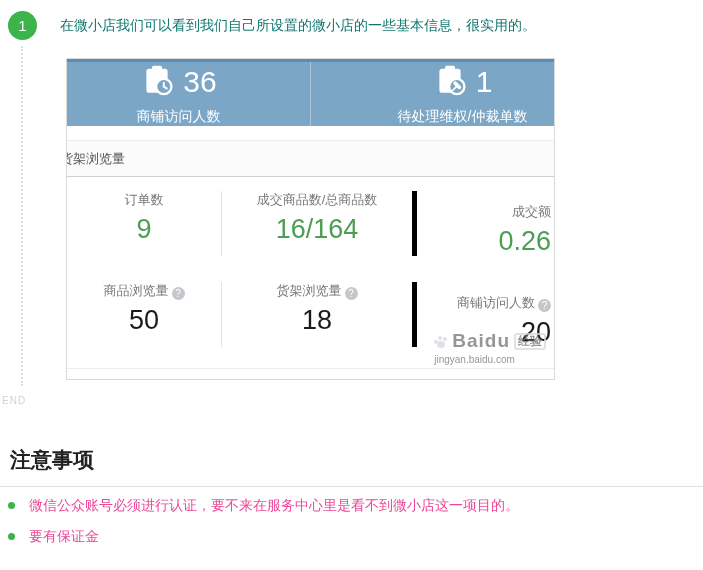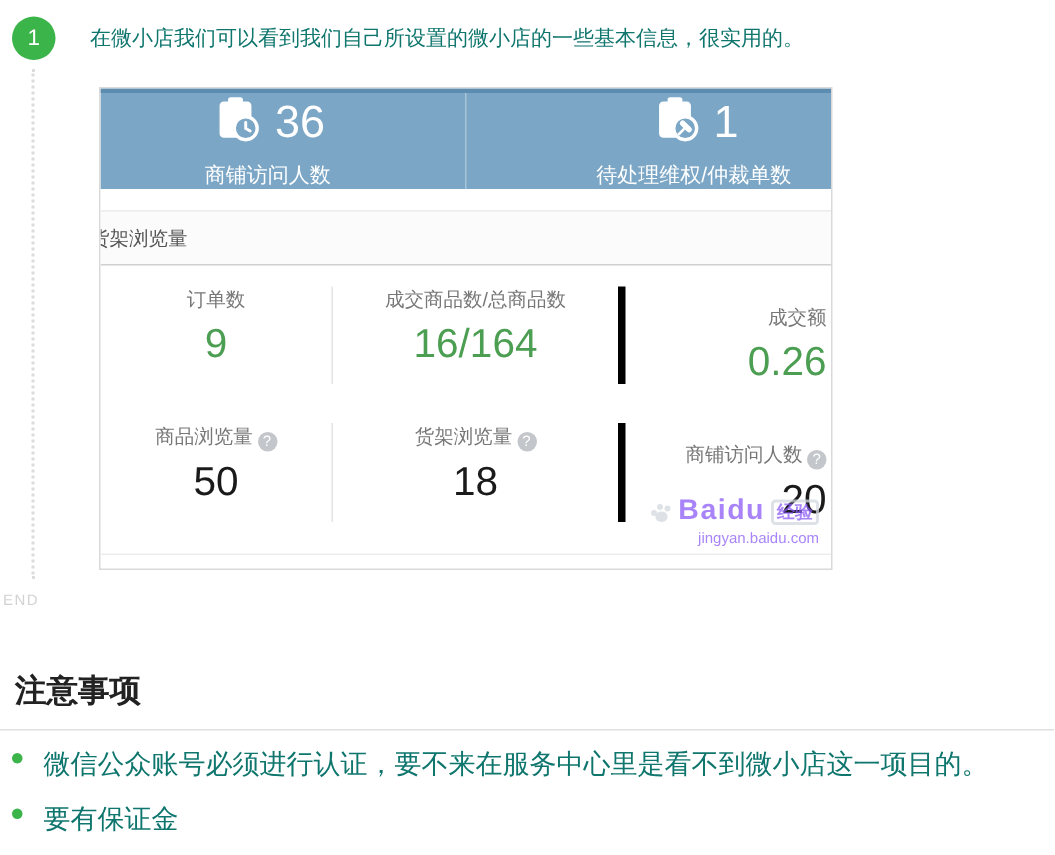--- a/index.html
+++ b/index.html
@@ -61,35 +61,35 @@
   .row1 .metric-value { color:var(--value-green,#4c9e52); }
   .row2 .metric-value { color:#1a1a1a; }
   .help-dot {
     display:inline-block; width:13px; height:13px; border-radius:50%;
     background:#c3c6ca; color:#fff; font-size:10px; line-height:13px; text-align:center;
     vertical-align:-2px; margin-left:3px;
   }
   .shot-footline { border-top:1px solid #ededed; margin-top:9px; }
 
   .watermark {
-    position:absolute; right:8px; bottom:14px; text-align:right;
-    color:#8b5cf6; opacity:.75; line-height:1.1; user-select:none;
+    position:absolute; right:8px; bottom:14px; text-align:left;
+    color:#737373; opacity:.75; line-height:1.1; user-select:none;
   }
   .wm-line1 { display:flex; align-items:center; gap:4px; justify-content:flex-end; }
   .wm-brand { font-size:19px; font-weight:bold; letter-spacing:1px; }
   .wm-suffix { font-size:12px; border:2px solid #d4d9de; border-radius:3px; padding:0 2px; font-weight:bold; }
   .wm-domain { font-size:10px; margin-top:2px; }
   .paw { display:inline-block; width:14px; height:12px; position:relative; }
   .paw i { position:absolute; background:#d4d9de; border-radius:50%; }
 
   
   .notes-title { position:absolute; left:10px; top:446px; font-size:21px; font-weight:700; color:#222; }
   .notes-divider { position:absolute; left:0; top:486px; width:703px; border-top:1px solid #e0e0e0; }
   .notes-list { position:absolute; left:6px; top:497px; width:690px; }
-  .note-item { display:flex; align-items:flex-start; margin-bottom:13px; font-size:18px; color:#0f766e; }
+  .note-item { display:flex; align-items:flex-start; margin-bottom:13px; font-size:14px; color:#ec4899; }
   .bullet-dot {
     flex:0 0 auto; width:7px; height:7px; border-radius:50%;
     background:var(--accent-green,#3bb44a); margin:5px 14px 0 2px;
   }
 </style>
 </head>
 <body>
 
 <div class="page">
 

